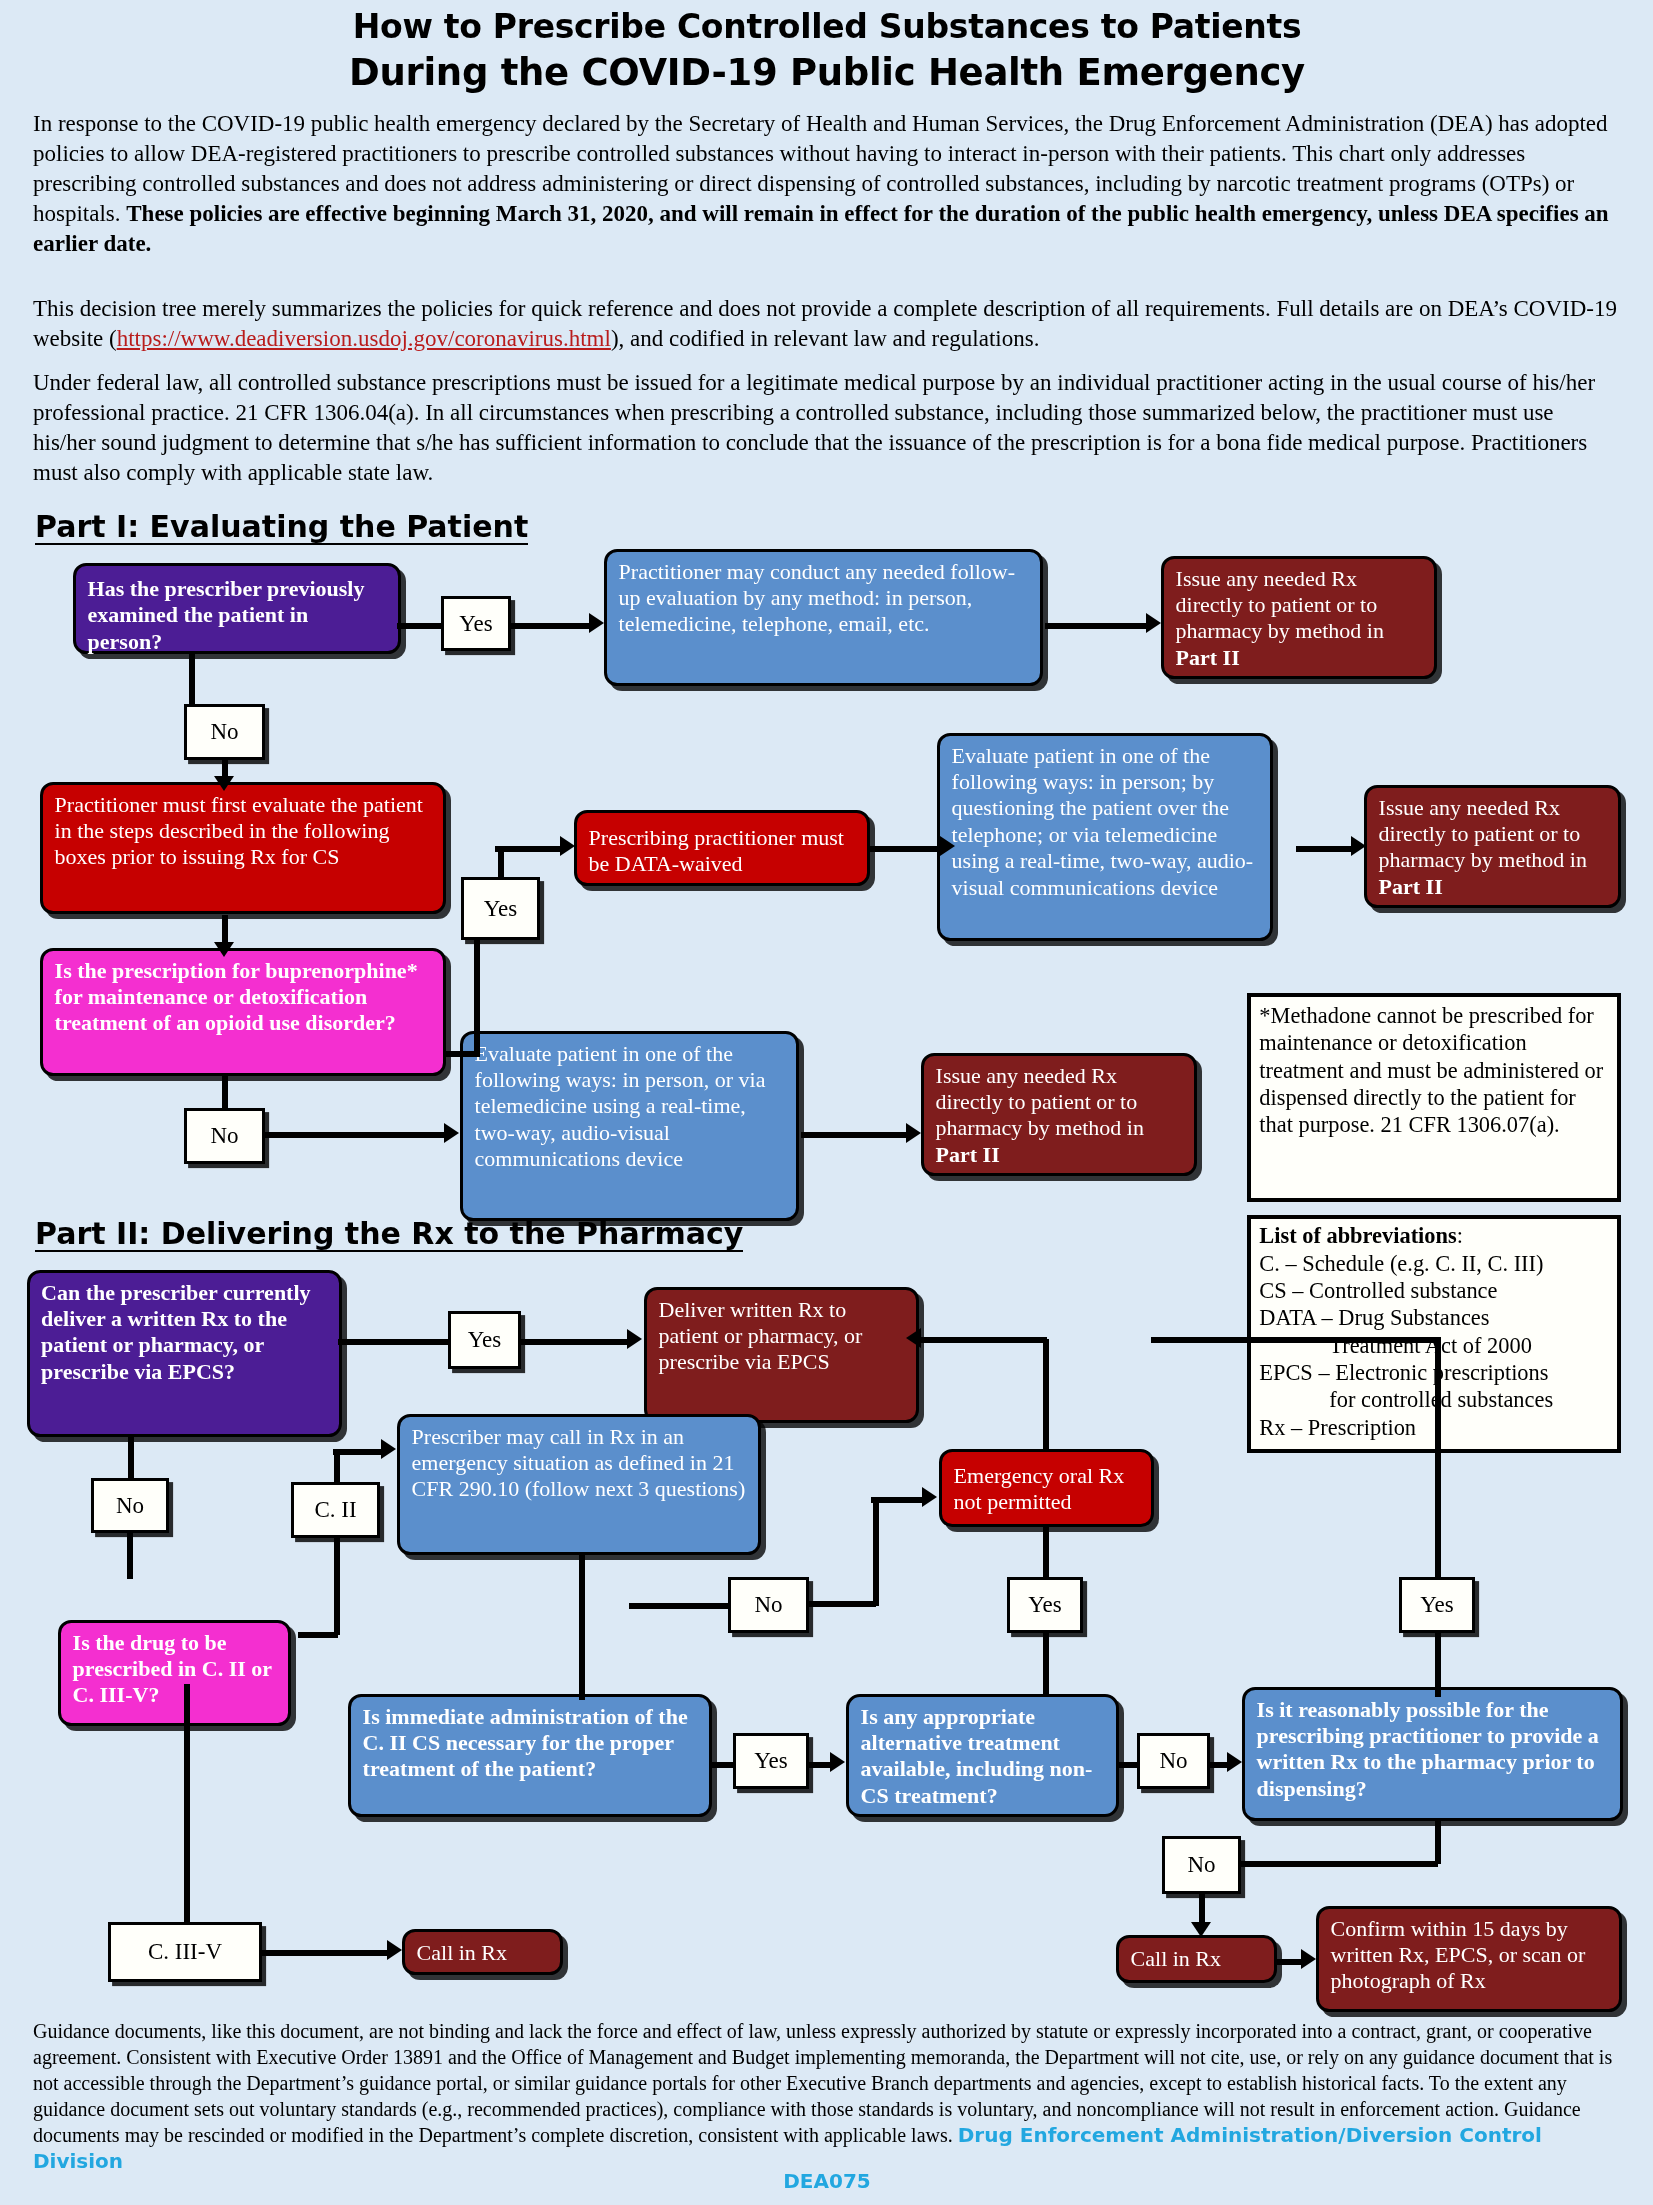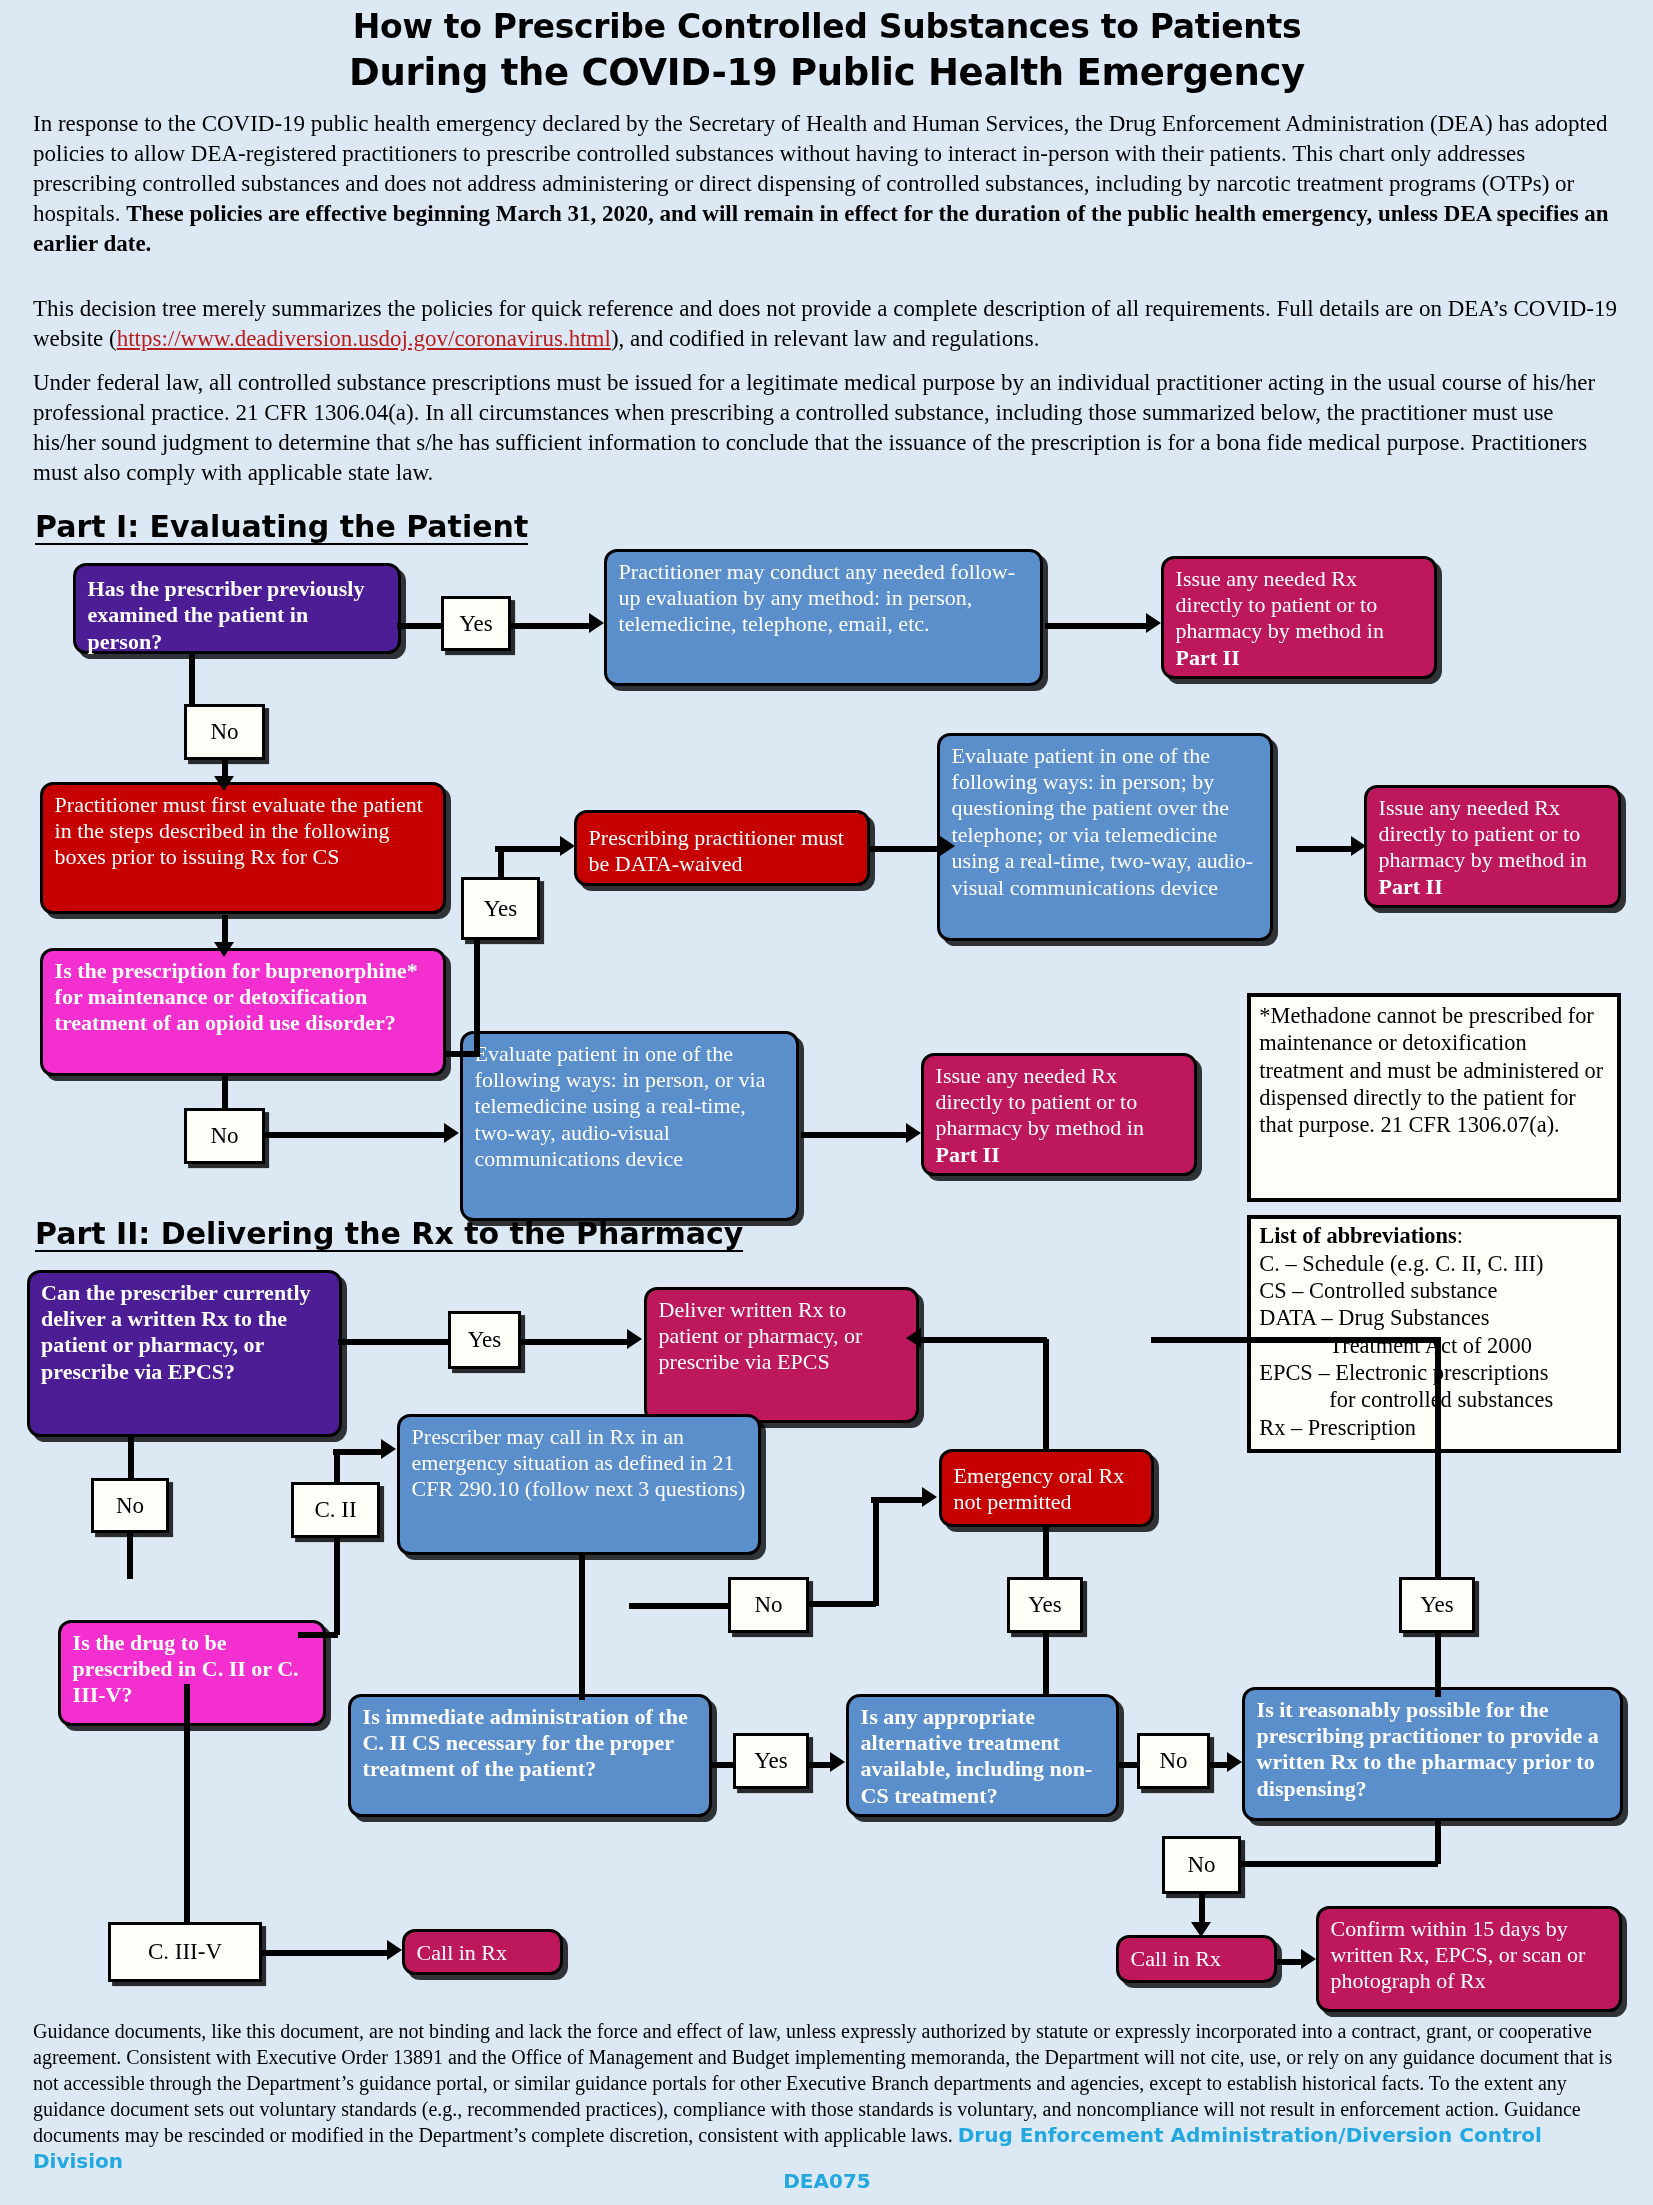--- a/index.html
+++ b/index.html
@@ -42,21 +42,21 @@
     border:3.3px solid #000;border-radius:13.2px;
     color:#fff;font-weight:bold;
     font-size:22px;line-height:1.20;
     padding:6.6px 10px 6.6px 11.6px;
     box-shadow:5px 5px 0 rgba(0,0,0,0.78);
     display:block;
   }
   .node.plain{font-weight:normal;}
   .orange{background:#4c1d95;}
   .blue{background:#5b8fcc;}
-  .green{background:#be185d;}
+  .green{background:#7f1d1d;}
   .red{background:#c60000;}
   .pink{background:#f42fd0;}
 
   
   .lbl{
     position:absolute;box-sizing:border-box;
     background:#fffffa;border:3.3px solid #000;
     color:#000;font-size:23px;font-weight:normal;
     display:flex;align-items:center;justify-content:center;
     box-shadow:4.1px 4.1px 0 rgba(0,0,0,0.82);
@@ -197,21 +197,21 @@
   <div class="lbl" style="top:1311px;left:448px;width:73px;height:58px;">Yes</div>
   <div class="ln lnh" style="top:1339px;left:519px;width:112px;"></div>
   <div class="arw arw-r" style="top:1329px;left:627px;"></div>
 
   <div class="node green plain" style="top:1287px;left:644px;width:275px;height:136px;">Deliver written Rx to patient or pharmacy, or prescribe via EPCS</div>
 
   <div class="ln lnv" style="top:1437px;left:128px;height:45px;"></div>
   <div class="lbl" style="top:1478px;left:91px;width:78px;height:55px;">No</div>
   <div class="ln lnv" style="top:1531px;left:127px;height:48px;"></div>
 
-  <div class="node pink" style="top:1620px;left:58px;width:268px;height:106px;">Is the drug to be prescribed in C. II or C. III-V?</div>
+  <div class="node pink" style="top:1620px;left:58px;width:233px;height:106px;">Is the drug to be prescribed in C. II or C. III-V?</div>
 
   <div class="ln lnh" style="top:1632px;left:298px;width:40px;"></div>
   <div class="ln lnv" style="top:1536px;left:334px;height:99px;"></div>
   <div class="lbl" style="top:1482px;left:291px;width:89px;height:56px;">C. II</div>
   <div class="ln lnv" style="top:1450px;left:334px;height:35px;"></div>
   <div class="ln lnh" style="top:1449px;left:333px;width:51px;"></div>
   <div class="arw arw-r" style="top:1439px;left:381px;"></div>
 
   <div class="node blue plain" style="top:1414px;left:397px;width:364px;height:141px;">Prescriber may call in Rx in an emergency situation as defined in 21 CFR 290.10 (follow next 3 questions)</div>
 

